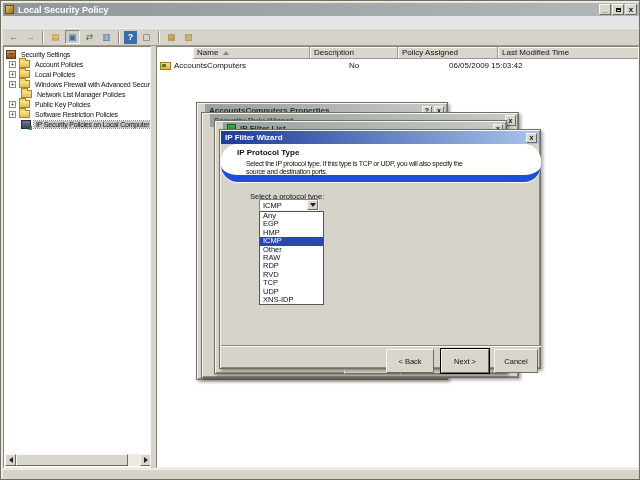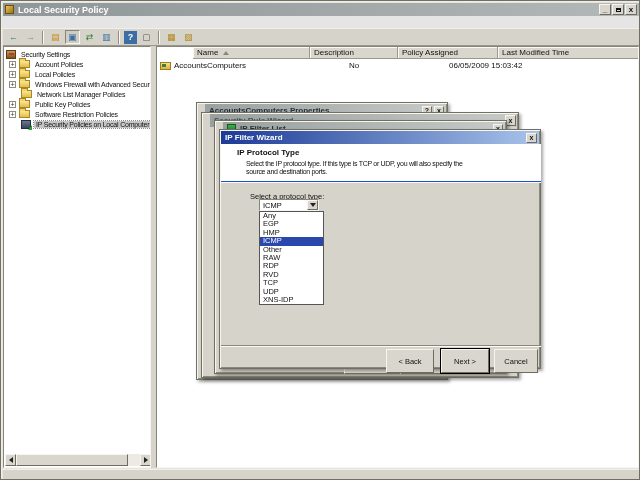--- a/index.html
+++ b/index.html
@@ -58,21 +58,21 @@
     box-shadow:inset 1px 1px 0 #fbf9f2;display:flex;align-items:center;padding-left:4px;flex:none;}
   .sortup{width:0;height:0;border-left:3px solid transparent;border-right:3px solid transparent;border-bottom:4px solid #8a8878;margin-left:5px;}
   .lrow{position:absolute;left:0;top:13px;right:0;height:10px;display:flex;align-items:flex-end;font-size:8px;color:#111;}
   .lcell{flex:none;display:flex;align-items:center;padding-left:4px;}
   .rowicon{width:11px;height:8px;background:linear-gradient(#f4df8e,#dcb53f);border:1px solid #9d7d1c;position:relative;flex:none;margin:0 3px 0 2px;}
   .rowicon::after{content:"";position:absolute;left:1px;top:1px;width:4px;height:3px;background:#4a7a3a;}
   .statusbar{position:absolute;left:2px;top:468px;width:636px;height:10px;background:#d6d3ca;border-top:1px solid #f2efe6;}
   
   .wiztitle{position:absolute;left:1px;top:1px;right:1px;height:13px;display:flex;align-items:center;
     background:linear-gradient(to right,#1c3a97,#a8c4ea);color:#fff;font-size:8px;font-weight:bold;padding-left:4px;}
-  .wizhead{position:absolute;left:1px;top:14px;width:320px;height:38px;background:#fff;border-bottom:1px solid #1d4ed8;box-shadow:0 1px 0 #fbf9f2;}
+  .wizhead{position:absolute;left:1px;top:14px;width:320px;height:38px;background:#fff;border-bottom:7px solid #1d4ed8;box-shadow:0 1px 0 #fbf9f2;border-radius:17px;}
   .combo{position:absolute;left:39px;top:69px;width:60px;height:12px;background:#fff;
     border:1px solid;border-color:#87857a #f7f5f0 #f7f5f0 #87857a;display:flex;align-items:center;font-size:7.5px;padding-left:3px;}
   .combobtn{position:absolute;right:0;top:0;width:11px;height:10px;}
   .tri-down{width:0;height:0;border-left:3px solid transparent;border-right:3px solid transparent;border-top:4px solid #222;}
   .droplist{position:absolute;left:39px;top:81px;width:65px;height:94px;background:#fff;border:1px solid #555;z-index:5;font-size:7.5px;color:#111;}
   .opt{height:8.4px;line-height:8.4px;padding-left:3px;}
   .opt.sel{background:#2a47ad;color:#fff;}
   .wizsep{position:absolute;left:1px;top:215px;width:320px;height:0;border-top:1px solid #8a8878;border-bottom:1px solid #fbf9f2;}
   .wizbtn{position:absolute;top:219px;height:24px;font-size:7.5px;}
   .focusring{box-shadow:0 0 0 1px #000;}

